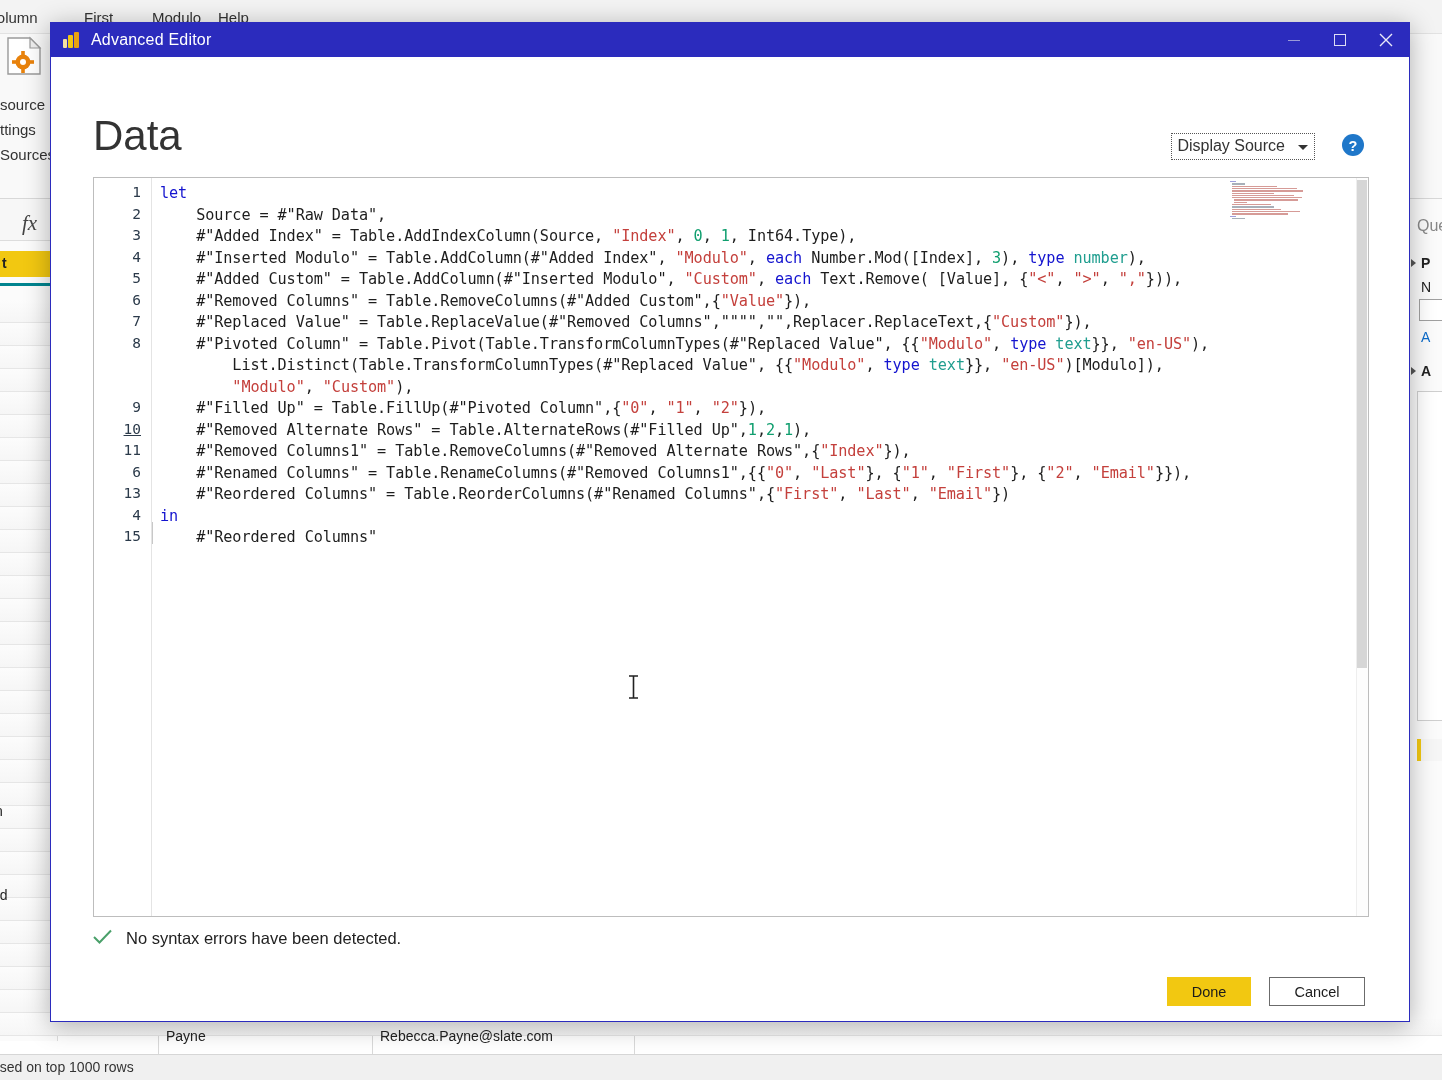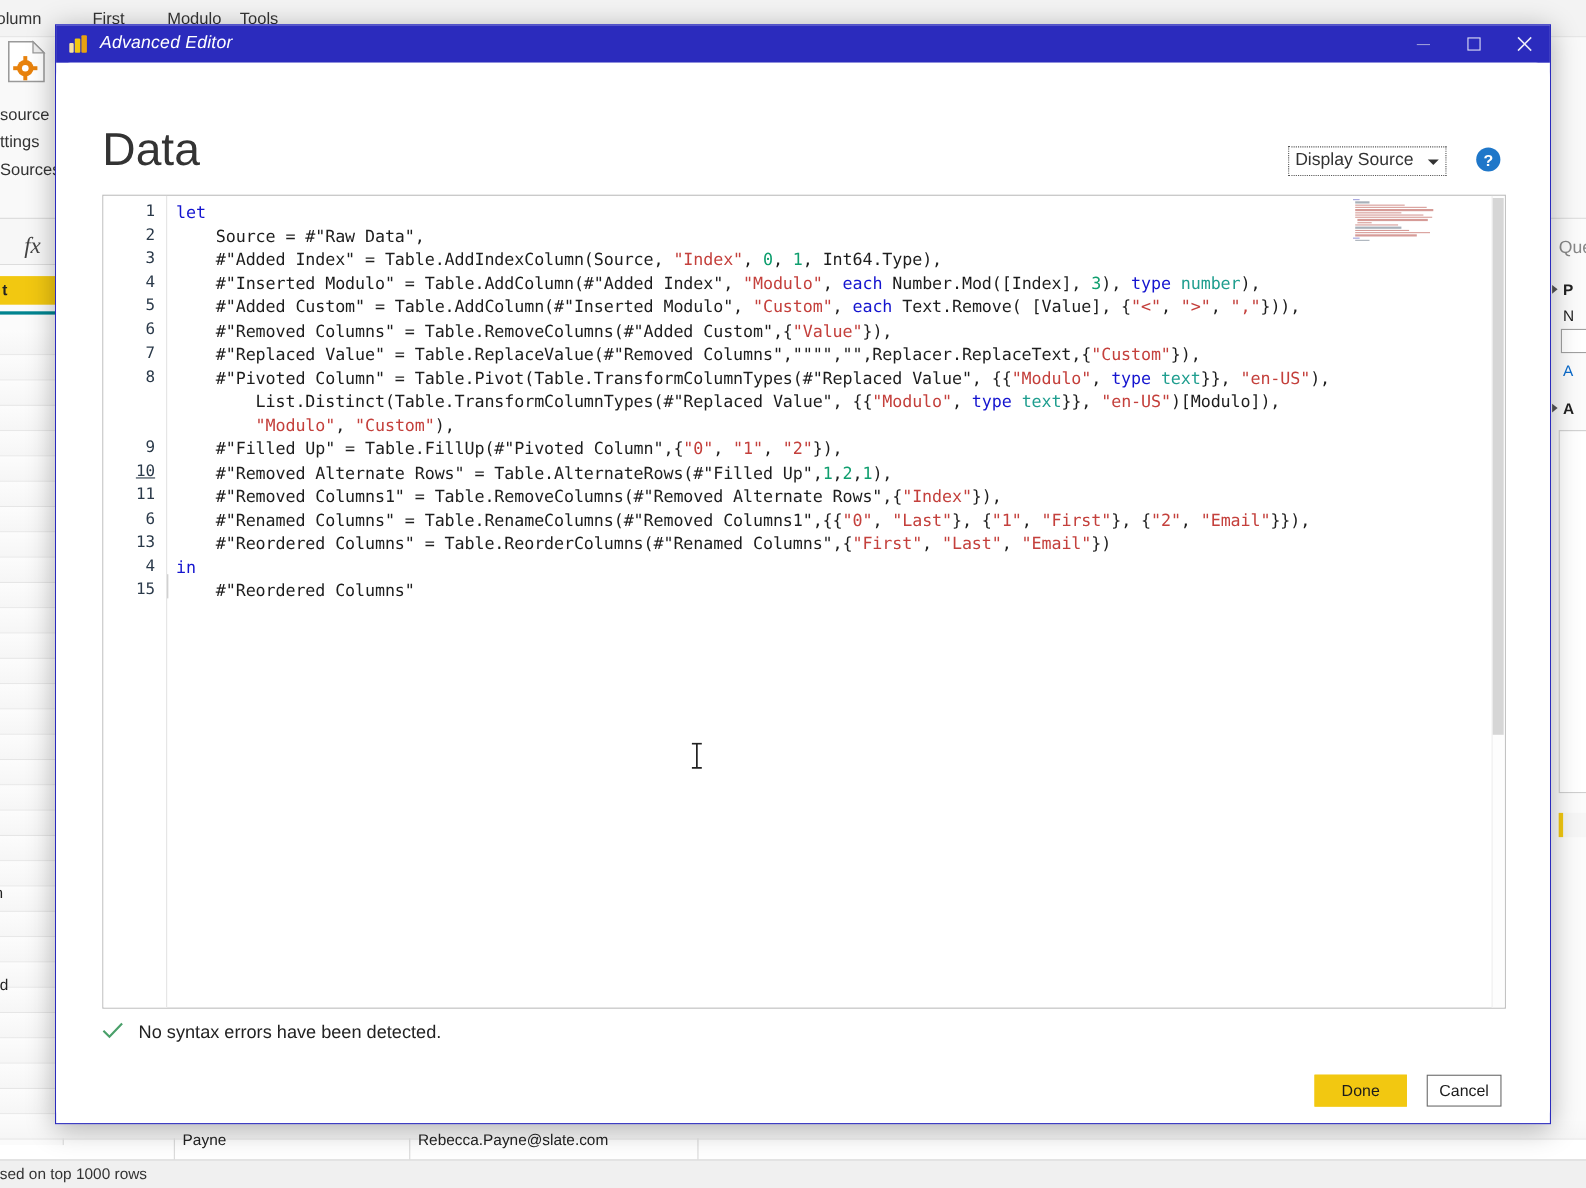--- a/index.html
+++ b/index.html
@@ -100,31 +100,31 @@
   .titlebar {
     position: absolute; top: 0; left: 0; right: 0; height: 34px;
     background: #2b2bbd; color: #ffffff;
     display: flex; align-items: center;
   }
   .pbi-icon { width: 17px; height: 16px; margin-left: 12px; position: relative; display: block; }
   .pbi-icon i { position: absolute; bottom: 0; display: block; border-radius: 1px; }
   .pbi-icon i:nth-child(1) { left: 0px;  width: 4px; height: 9px;  background: #f6e0a0; }
   .pbi-icon i:nth-child(2) { left: 5px;  width: 5px; height: 13px; background: #f2c811; }
   .pbi-icon i:nth-child(3) { left: 11px; width: 5px; height: 16px; background: #e8a210; }
-  .title-text { margin-left: 11px; font-size: 16px; letter-spacing: .2px; font-style: italic; }
+  .title-text { margin-left: 11px; font-size: 16px; letter-spacing: .2px; }
   .win-btns { margin-left: auto; display: flex; height: 34px; }
   .win-btn {
     width: 46px; height: 34px; display: flex; align-items: center; justify-content: center;
     color: #e9e9f8; font-size: 16px; line-height: 1;
   }
   .win-btn.min i { display: block; width: 12px; height: 1px; background: #9a9ad8; }
   .win-btn.max i { display: block; width: 12px; height: 12px; border: 1.6px solid #dedef5; }
   .win-btn.close svg { display: block; }
 
-  .dlg-body { position: absolute; top: 34px; left: 0; right: 0; bottom: 0; background:#fff;border-radius:13px; }
+  .dlg-body { position: absolute; top: 34px; left: 0; right: 0; bottom: 0; background:#fff; }
 
   .dlg-header { position: absolute; top: 0; left: 0; right: 0; height: 104px; }
   .page-title {
     position: absolute; left: 42px; top: 58px;
     font-size: 42px; font-weight: 300; color: #333333; letter-spacing: 0px;
     line-height: 1;
   }
   .display-options {
     position: absolute; right: 94px; top: 76px;
     display: flex; align-items: center; gap: 13px;
@@ -178,40 +178,40 @@
     position: absolute; left: 42px; top: 872px;
     display: flex; align-items: center; gap: 14px;
     font-size: 16.5px; color: #222;
   }
   .check { color: #4aa06a; font-size: 19px; line-height: 1; }
 
   .dlg-actions {
     position: absolute; right: 44px; top: 920px; display: flex; gap: 18px;
   }
   .btn {
-    width: 68px; height: 29px; font-size: 14.5px; color: #1b1b1b;
+    width: 96px; height: 29px; font-size: 14.5px; color: #1b1b1b;
     display: flex; align-items: center; justify-content: center;
     border: 1px solid #6b6b6b; background: #ffffff; cursor: pointer;
   }
   .btn.primary { background: #f2c811; border-color: #f2c811; width: 84px; }
 
   .ibeam {
     position: absolute; left: 534px; top: 497px; width: 11px; height: 24px;
   }
 </style>
 </head>
 <body>
 
 <div id="bg-app">
 
   <div class="bg-ribbon-tabs">
     <span style="left:-14px">Column</span>
     <span style="left:84px">First</span>
     <span style="left:152px">Modulo</span>
-    <span style="left:218px">Tools</span>
+    <span style="left:218px">Help</span>
   </div>
 
   <div class="bg-ribbon-body"></div>
 
   <div class="bg-ds-icon">
     <svg width="46" height="52" viewBox="0 0 46 52">
       <path d="M6 4 h22 l10 10 v26 h-32 z" fill="#fff" stroke="#9a9a9a" stroke-width="1.4"></path>
       <path d="M28 4 v10 h10 z" fill="#eee" stroke="#9a9a9a" stroke-width="1.2"></path>
       <g transform="translate(21,28)">
         <circle r="7.5" fill="#e8820c"></circle>

